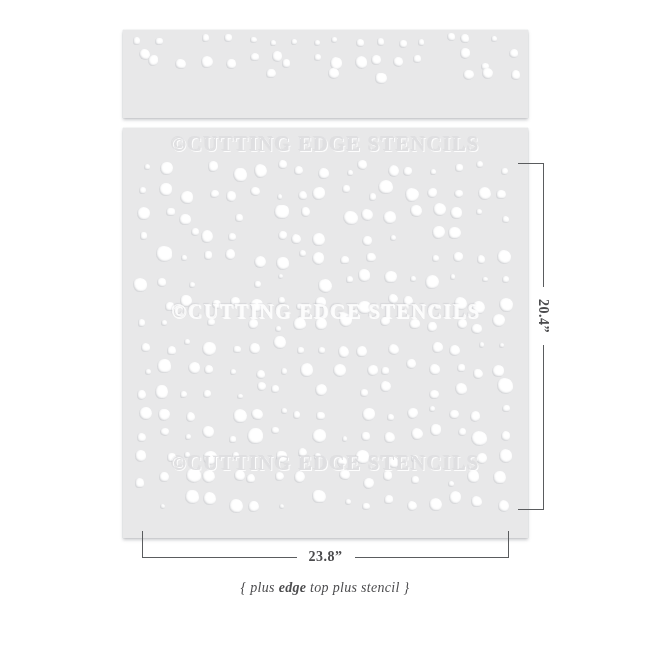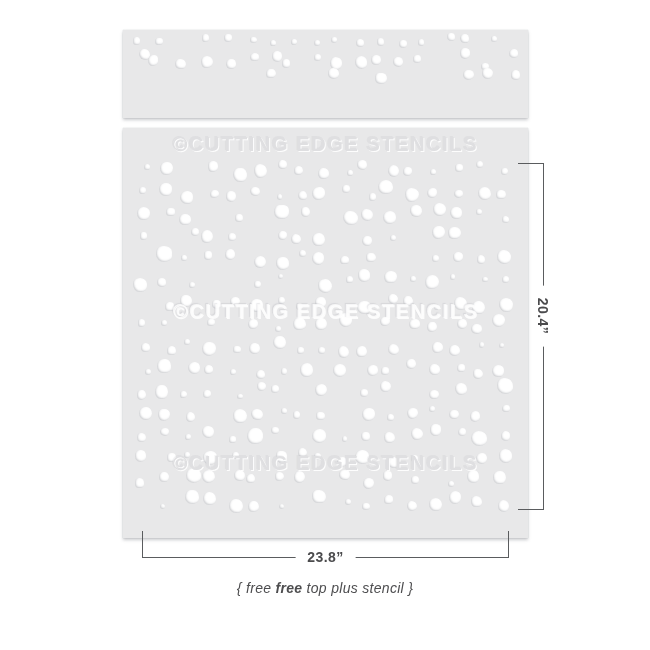--- a/index.html
+++ b/index.html
@@ -1,18 +1,18 @@
 <!DOCTYPE html>
 <html><head>
 <meta charset="utf-8">
 <style>
   html,body{margin:0;padding:0;background:#ffffff;}
   .stage{
     position:relative;width:650px;height:650px;background:#ffffff;
-    font-family:Liberation Sans, sans-serif;overflow:hidden;
+    font-family:Liberation Serif, serif;overflow:hidden;
   }
   .sheet{
     position:absolute;background:#e8e8e9;overflow:hidden;
     box-shadow:0 2px 3px rgba(115,117,125,0.38), 0 0 1px rgba(140,142,150,0.45);
   }
   .sheet.strip{left:123px;top:30px;width:405px;height:88px;}
   .sheet.main{left:123px;top:128px;width:405px;height:410px;}
   .spot{
     position:absolute;background:#ffffff;
     box-shadow:inset 1px -1px 2px rgba(118,120,130,0.35);
@@ -354,16 +354,16 @@
 
   <div class="dim dim-v">
     <span class="dim-label">20.4”</span>
   </div>
 
   <div class="dim dim-h">
     <span class="dim-label">23.8”</span>
   </div>
 
   <div class="caption">
-    <div class="tagline"><span>{ free </span><b>free</b><span> top plus stencil }</span></div>
+    <div class="tagline"><span>{ plus </span><b>edge</b><span> top plus stencil }</span></div>
   </div>
 
 </div>
 
 </body></html>

